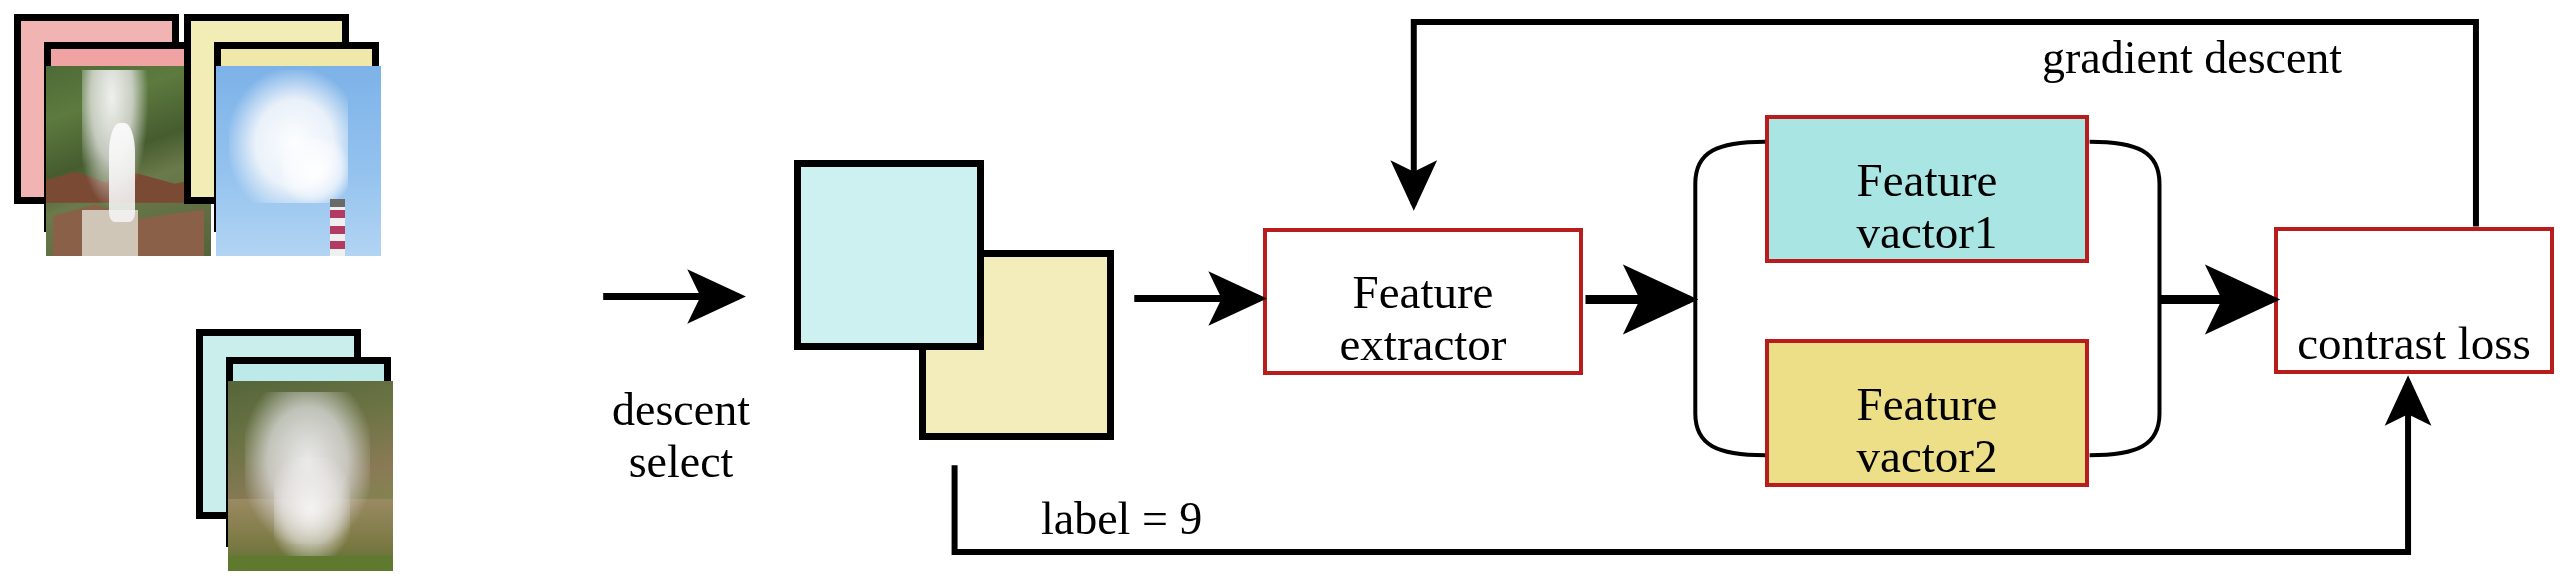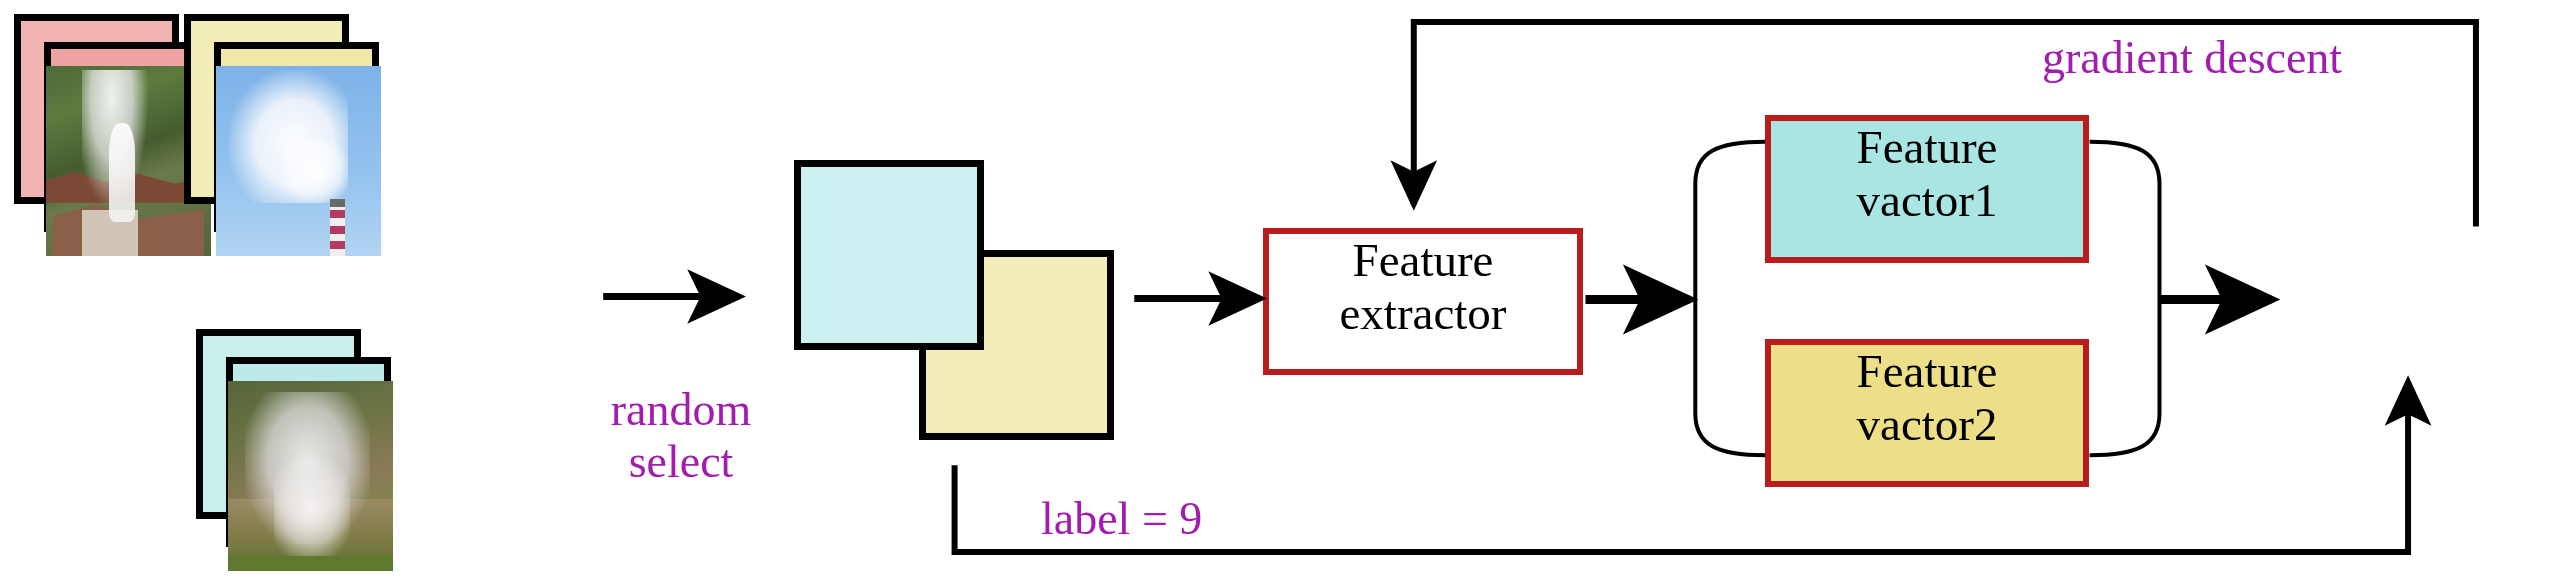--- a/index.html
+++ b/index.html
@@ -6,27 +6,27 @@
   body{width:2576px;height:578px;font-family:"Liberation Serif","DejaVu Serif",serif;}
   #canvas{position:relative;width:2576px;height:578px;background:#fff;overflow:hidden;}
 
   
   .stack{position:absolute;}
   .card{position:absolute;border:7px solid #000;box-sizing:border-box;}
   .photo{position:absolute;box-sizing:border-box;overflow:hidden;}
   .photo .sky,.photo .ground,.photo .smoke,.photo .bit{position:absolute;}
 
   
-  .box{position:absolute;box-sizing:border-box;border:6px solid #b91c1c;background:#fff;
-       display:flex;align-items:flex-start;justify-content:center;text-align:center;
+  .box{position:absolute;box-sizing:border-box;border:4px solid #b91c1c;background:#fff;
+       display:flex;align-items:flex-end;justify-content:center;text-align:center;
        line-height:1.12;color:#000;}
   .sq{position:absolute;box-sizing:border-box;border:7px solid #000;}
 
   
-  .lbl{position:absolute;color:#a21caf;white-space:pre;line-height:1.12;}
+  .lbl{position:absolute;color:#000000;white-space:pre;line-height:1.12;}
 
   
   #wires{position:absolute;left:0;top:0;width:2576px;height:578px;overflow:visible;}
 </style>
 </head>
 <body>
 
 <div id="canvas">
 
   <div class="stack">
@@ -93,22 +93,25 @@
   <div class="box" style="left:1765px;top:115px;width:324px;height:148px;background:#a9e5e3;font-size:47px;">
     <span style="white-space:pre-line;">Feature
 vactor1</span>
   </div>
 
   <div class="box" style="left:1765px;top:339px;width:324px;height:148px;background:#ecdf87;font-size:47px;">
     <span style="white-space:pre-line;">Feature
 vactor2</span>
   </div>
 
+  <div class="box" style="left:2274px;top:227px;width:280px;height:147px;font-size:47px;">
+    <span style="white-space:pre-line;">contrast loss</span>
+  </div>
 
-  <div class="lbl" style="left:591px;top:384px;width:180px;font-size:46px;text-align:center;">random
+  <div class="lbl" style="left:591px;top:384px;width:180px;font-size:46px;text-align:center;">descent
 select</div>
 
   <div class="lbl" style="left:2042px;top:32px;font-size:46px;">gradient descent</div>
 
   <div class="lbl" style="left:1041px;top:493px;font-size:46px;">label = 9</div>
 
   <svg id="wires" viewBox="0 0 2580 579" xmlns="http://www.w3.org/2000/svg">
     <defs>
       <marker id="ah" markerWidth="9" markerHeight="9" refX="7.4" refY="4.5" orient="auto" markerUnits="strokeWidth">
         <path d="M0,0.6 L8.4,4.5 L0,8.4 L1.9,4.5 Z" fill="#000"></path>

